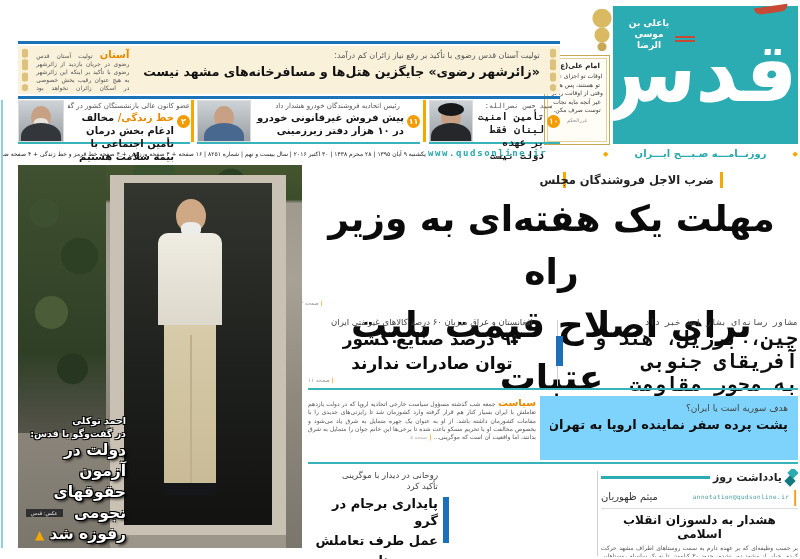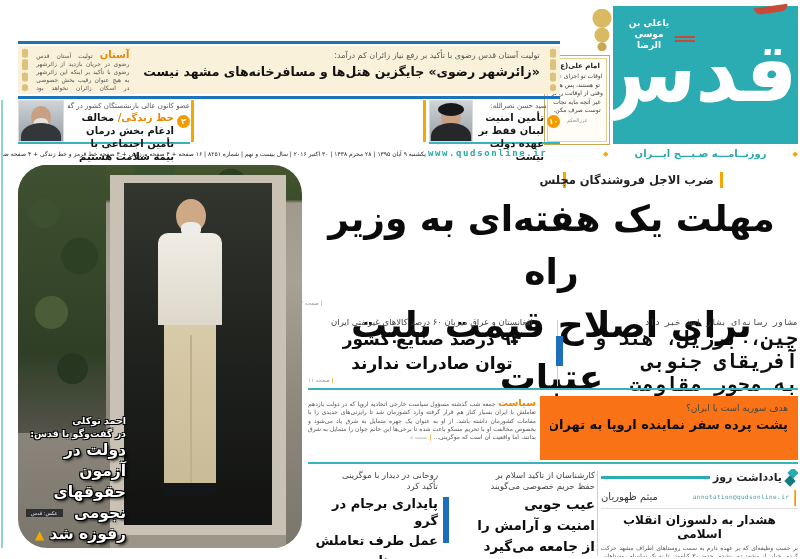--- a/index.html
+++ b/index.html
@@ -86,21 +86,21 @@
       font-size:11.5px;font-weight:bold;color:#222;white-space:nowrap;}
   .leadh{left:305px;top:192px;width:493px;text-align:center;font-weight:bold;
          color:#0b0b0b;font-size:36px;line-height:53px;}
   .pref{font-size:5.5px;color:#9a9a9a;white-space:nowrap;}
 
   
   #mainphoto{left:18px;top:165px;width:284px;height:383px;overflow:hidden;background:
     radial-gradient(circle at 20% 3%, #2f4425 0 16px, transparent 17px),
     radial-gradient(circle at 48% 2%, #3a5230 0 20px, transparent 21px),
     radial-gradient(circle at 75% 5%, #2b3f23 0 15px, transparent 16px),
-    linear-gradient(180deg,#44552f 0%,#3c4d2b 9%,#a09a8e 10%,#a8a296 30%,#8f897e 60%,#7b766c 100%); border-radius: 29px;}
+    linear-gradient(180deg,#44552f 0%,#3c4d2b 9%,#a09a8e 10%,#a8a296 30%,#8f897e 60%,#7b766c 100%);}
   .foliage{left:0;top:0;width:88px;height:268px;background:
     radial-gradient(circle at 30% 18%, #3d5130 0 14px, transparent 15px),
     radial-gradient(circle at 70% 34%, #2e4023 0 18px, transparent 19px),
     radial-gradient(circle at 38% 55%, #4a5d38 0 16px, transparent 17px),
     radial-gradient(circle at 62% 76%, #273620 0 15px, transparent 16px),
     linear-gradient(180deg,#3f5130,#2f3f26 70%,#55534a);}
   .doorframe{left:92px;top:10px;width:176px;height:360px;background:#c9c2b4;}
   .dooropen{position:absolute;left:14px;right:14px;top:8px;bottom:10px;
             background:linear-gradient(180deg,#33352f,#1e201d 55%,#121311);}
   .mhead{left:158px;top:34px;width:30px;height:34px;border-radius:50%;background:#cfa986;}
@@ -125,21 +125,21 @@
   .col{box-sizing:border-box;}
   .ck{font-size:8.5px;color:#444;}
   .chl{font-weight:bold;color:#0d0d0d;}
   #industry{left:308px;top:317px;width:248px;text-align:center;}
   #industry .chl{font-size:17px;line-height:24px;}
   #resistance{left:566px;top:317px;width:232px;text-align:right;font-family:Liberation Mono, monospace;}
   #resistance .chl{font-size:20px;line-height:23px;}
   .vdiv{width:1px;background:#cfcfcf;}
   .bbar{background:#1c6fb8;}
   .tealhr{background:#36b4b9;height:2px;}
-  #europe{left:540px;top:396px;width:258px;height:64px;background:#f97316;
+  #europe{left:540px;top:396px;width:258px;height:64px;background:#7dd3fc;
           padding:7px 10px 0;box-sizing:border-box;text-align:right;}
   #europe .ck{font-size:9px;}
   #europe .chl{font-size:13px;margin-top:4px;white-space:nowrap;overflow:hidden;}
   #politics{left:308px;top:399px;width:228px;height:60px;font-size:6px;line-height:8.3px;
             color:#555;text-align:justify;overflow:hidden;}
 
   
   #note{left:601px;top:469px;width:197px;height:88px;overflow:hidden;}
   .nhead{display:flex;align-items:center;gap:3px;justify-content:flex-end;}
   .dicon{position:relative;width:13px;height:17px;flex:none;}
@@ -201,36 +201,49 @@
     <div class="abody">
       <span class="tagor">آستان</span>
       <span>تولیت آستان قدس رضوی در جریان بازدید از زائرشهر رضوی با تأکید بر اینکه این زائرشهر به هیچ عنوان رقیب بخش خصوصی در اسکان زائران نخواهد بود خاطرنشان کرد: جمعیتی که در زائرشهر رضوی اسکان خواهند یافت، آن جمعیتی نیستند که به طور معمول در هتل‌ها و مسافرخانه‌ها اسکان می‌یابند.</span>
       
       
     </div>
     <div class="aorn"></div>
   </div>
   <div class="abs bl" style="left:18px;top:96px;width:542px;"></div>
 
-  <div class="abs sbox" style="left:429px;width:131px;">
+  <div class="abs sbox" style="left:429px;width:131px;font-family:Liberation Mono, monospace;">
     <div class="stx">
       <div class="k">سید حسن نصرالله:</div>
       <div class="hrow">
         <div class="badge">۱۰</div>
         <div class="h">تأمین امنیت لبنان فقط بر عهده دولت نیست</div>
       </div>
     </div>
     <div class="ph v-cleric" style="width:42px;">
       <div class="head"></div>
       <div class="turban"></div>
       <div class="bod"></div>
     </div>
   </div>
   <div class="abs vbar" style="left:423px;"></div>
 
+  <div class="abs sbox" style="left:197px;width:223px;">
+    <div class="stx">
+      <div class="k">رئیس اتحادیه فروشندگان خودرو هشدار داد</div>
+      <div class="hrow">
+        <div class="badge">۱۱</div>
+        <div class="h">پیش فروش غیرقانونی خودرو در ۱۰ هزار دفتر زیرزمینی</div>
+      </div>
+    </div>
+    <div class="ph v-blue" style="width:52px;">
+      <div class="head"></div>
+      <div class="bod"></div>
+    </div>
+  </div>
   <div class="abs vbar" style="left:191px;"></div>
 
   <div class="abs sbox" style="left:18px;width:172px;">
     <div class="stx">
       <div class="k">عضو کانون عالی بازنشستگان کشور در گفتگو با قدس:</div>
       <div class="hrow">
         <div class="badge">۲</div>
         <div class="h">
           <span class="lead-or">خط زندگی/</span>
           <span>مخالف ادغام بخش درمان تأمین اجتماعی با بیمه سلامت هستیم</span>
@@ -333,27 +346,20 @@
     <div class="nmeta">
       <span class="prbar">|</span>
       <span class="nmail">annotation@qudsonline.ir</span>
       <span class="nauthor">میثم ظهوریان</span>
     </div>
     <div class="ntitle">هشدار به دلسوزان انقلاب اسلامی</div>
     <div class="nbody">بر حسب وظیفه‌ای که بر عهده دارم به سمت روستاهای اطراف مشهد حرکت کردم. خیلی از مشهد دور نشدم، حدود ۳۰ کیلومتر تا به یک سلسله روستاهایی در امتداد هم رسیدم. روستاهایی در جاده مشهد - سرخس توجهم را جلب کرد. وارد یکی از روستاها که شدم کوچه‌های خاکی و مملو از گرد و غبار جور...</div>
   </div>
   <div class="abs vdiv" style="left:597px;top:471px;height:85px;"></div>
 
-  <div class="abs col" id="privacy">
-    <div class="ck">کارشناسان از تاکید اسلام بر</div>
-    <div class="ck">حفظ حریم خصوصی می‌گویند</div>
-    <div class="chl">عیب جویی</div>
-    <div class="chl">امنیت و آرامش را</div>
-    <div class="chl">از جامعه می‌گیرد</div>
-  </div>
   <div class="abs bbar" style="left:443px;top:497px;width:6px;height:46px;"></div>
 
   <div class="abs col" id="jcpoa">
     <div class="ck">روحانی در دیدار با موگرینی</div>
     <div class="ck">تأکید کرد</div>
     <div class="chl">پایداری برجام در گرو</div>
     <div class="chl">عمل طرف تعاملش</div>
     <div class="chl">به تعهدهاست</div>
   </div>
 

